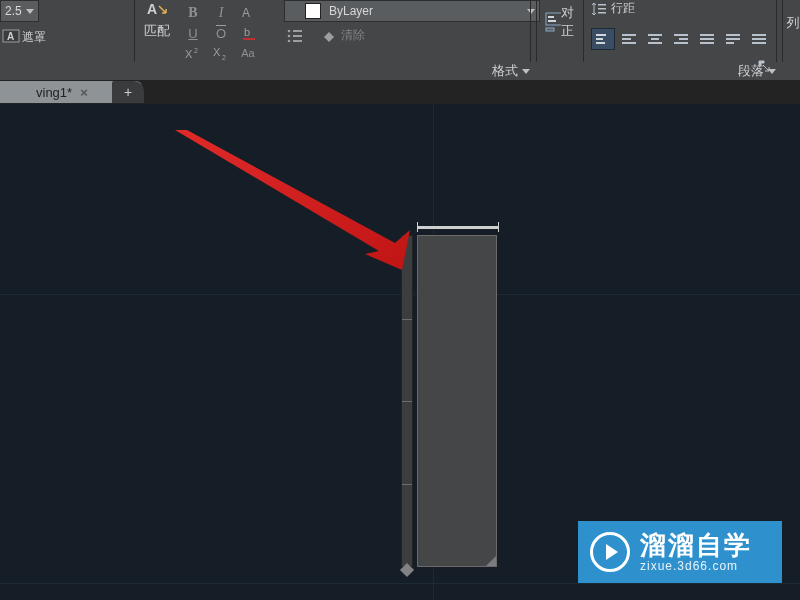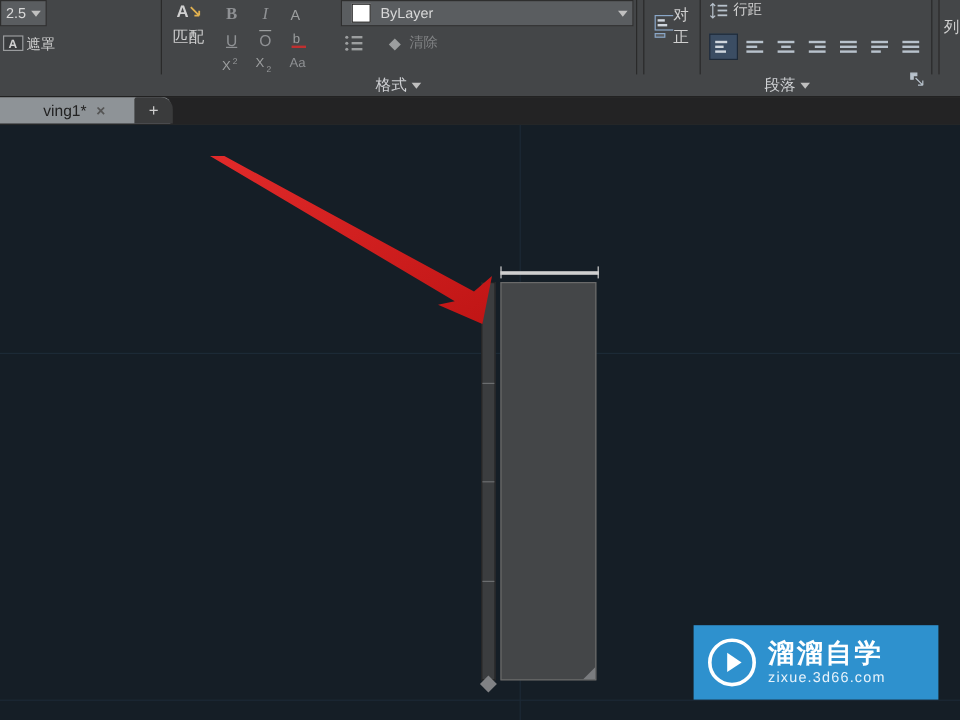--- a/index.html
+++ b/index.html
@@ -58,21 +58,21 @@
     width: 1px;
     background: #2a2a2a;
   }
   .panel-title {
     position: absolute;
     left: 0;
     bottom: 0;
     height: 18px;
     display: flex;
     align-items: center;
-    justify-content: center;
+    justify-content: flex-end;
     color: #cfd1d4;
     font-size: 13px;
   }
   .ptri {
     width: 0; height: 0;
     border-left: 4px solid transparent;
     border-right: 4px solid transparent;
     border-top: 5px solid #bfbfbf;
     margin-left: 4px;
   }
@@ -237,21 +237,21 @@
     flex: 0 0 auto;
   }
   .watermark .play div {
     width: 0; height: 0;
     border-left: 12px solid #ffffff;
     border-top: 8px solid transparent;
     border-bottom: 8px solid transparent;
     margin-left: 3px;
   }
   .watermark .txt { display:flex; flex-direction:column; line-height:1.1; }
-  .watermark .t1 { font-size: 22px; font-weight: bold; letter-spacing: 2px; }
+  .watermark .t1 { font-size: 26px; font-weight: bold; letter-spacing: 2px; }
   .watermark .t2 { font-size: 12px; letter-spacing: 1px; color:#e8f3fb; }
 
   .icn { display:inline-block; }
 </style>
 </head>
 <body>
 
 <div class="ribbon">
 
   <div class="ctl" style="left:0; top:0; width:34px;">
@@ -320,21 +320,21 @@
           <text x="9" y="14" font-size="7" fill="#9c9e9f">2</text>
         </svg>
       </div>
     <div class="small-btn">
         <span style="font-size:11px;">Aa</span>
         <span class="tri" style="margin-left:2px;"></span>
       </div>
   </div>
 
   <div class="ctl" style="left:284px; top:0;">
-    <div class="dd" style="width:230px; padding-left:8px;">
+    <div class="dd" style="width:230px; padding-left:20px;">
       <div class="swatch"></div>
       <span style="margin-left:8px; flex:1;">ByLayer</span>
       <span class="tri"></span>
     </div>
   </div>
 
   <div class="ctl" style="left:284px; top:24px; gap:15px;">
     <div class="small-btn">
       <svg width="18" height="16">
           <circle cx="3" cy="4" r="1.3" fill="#9c9e9f"></circle>

